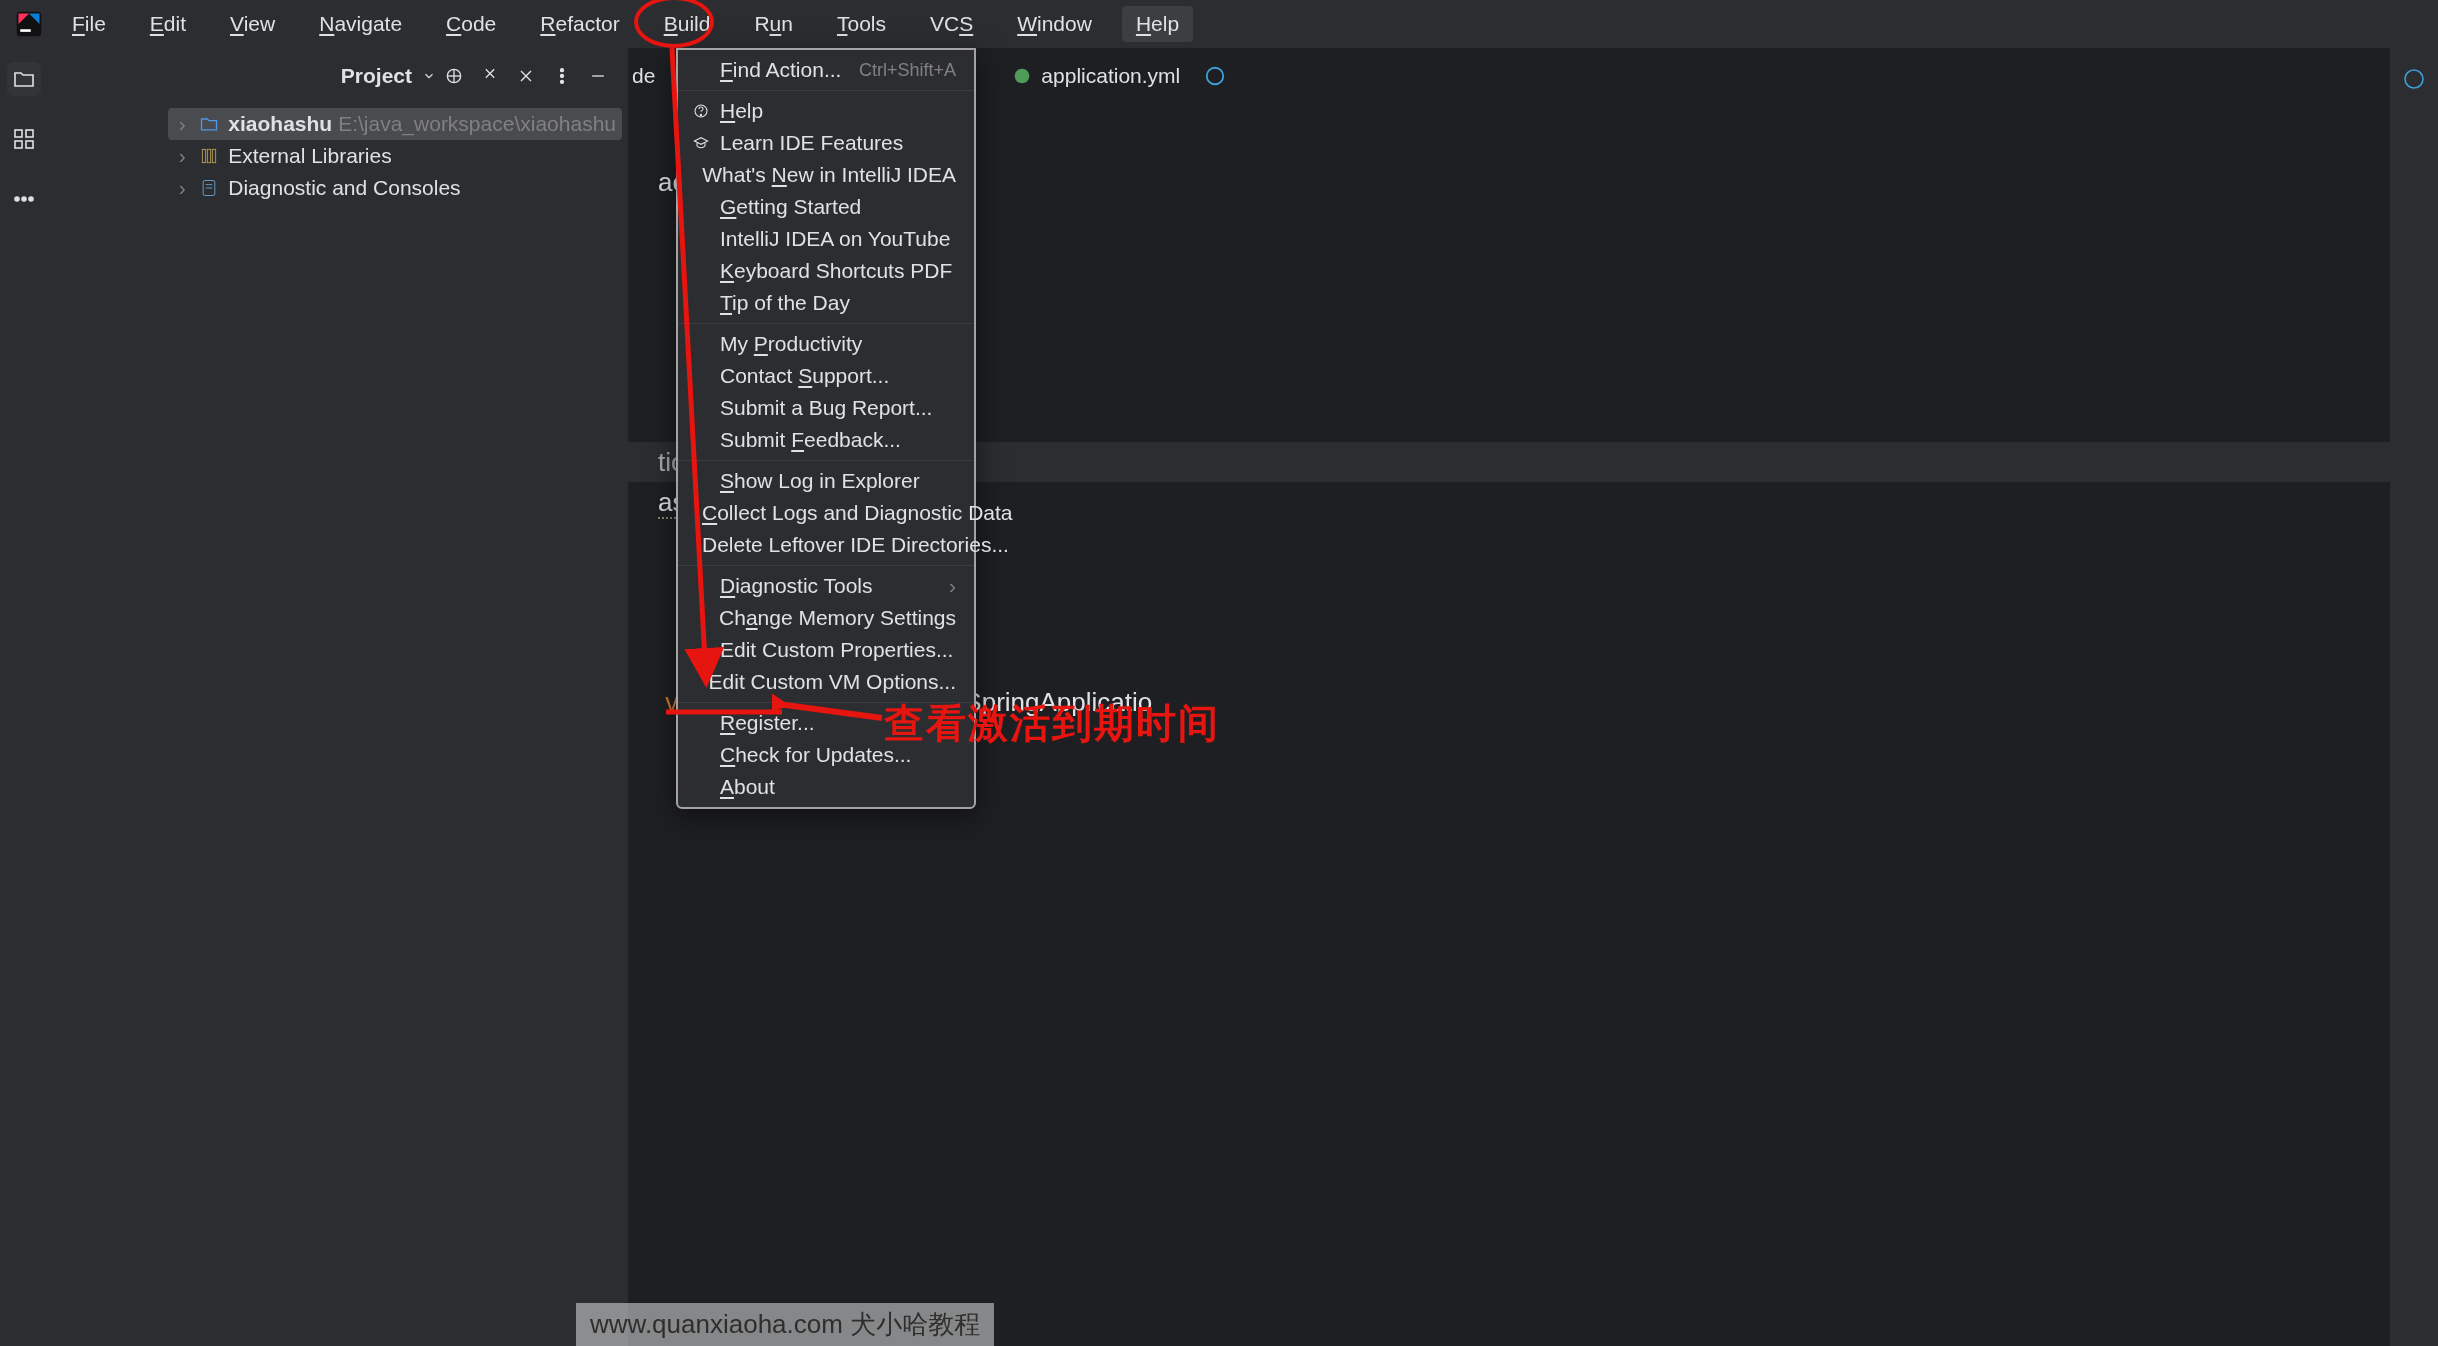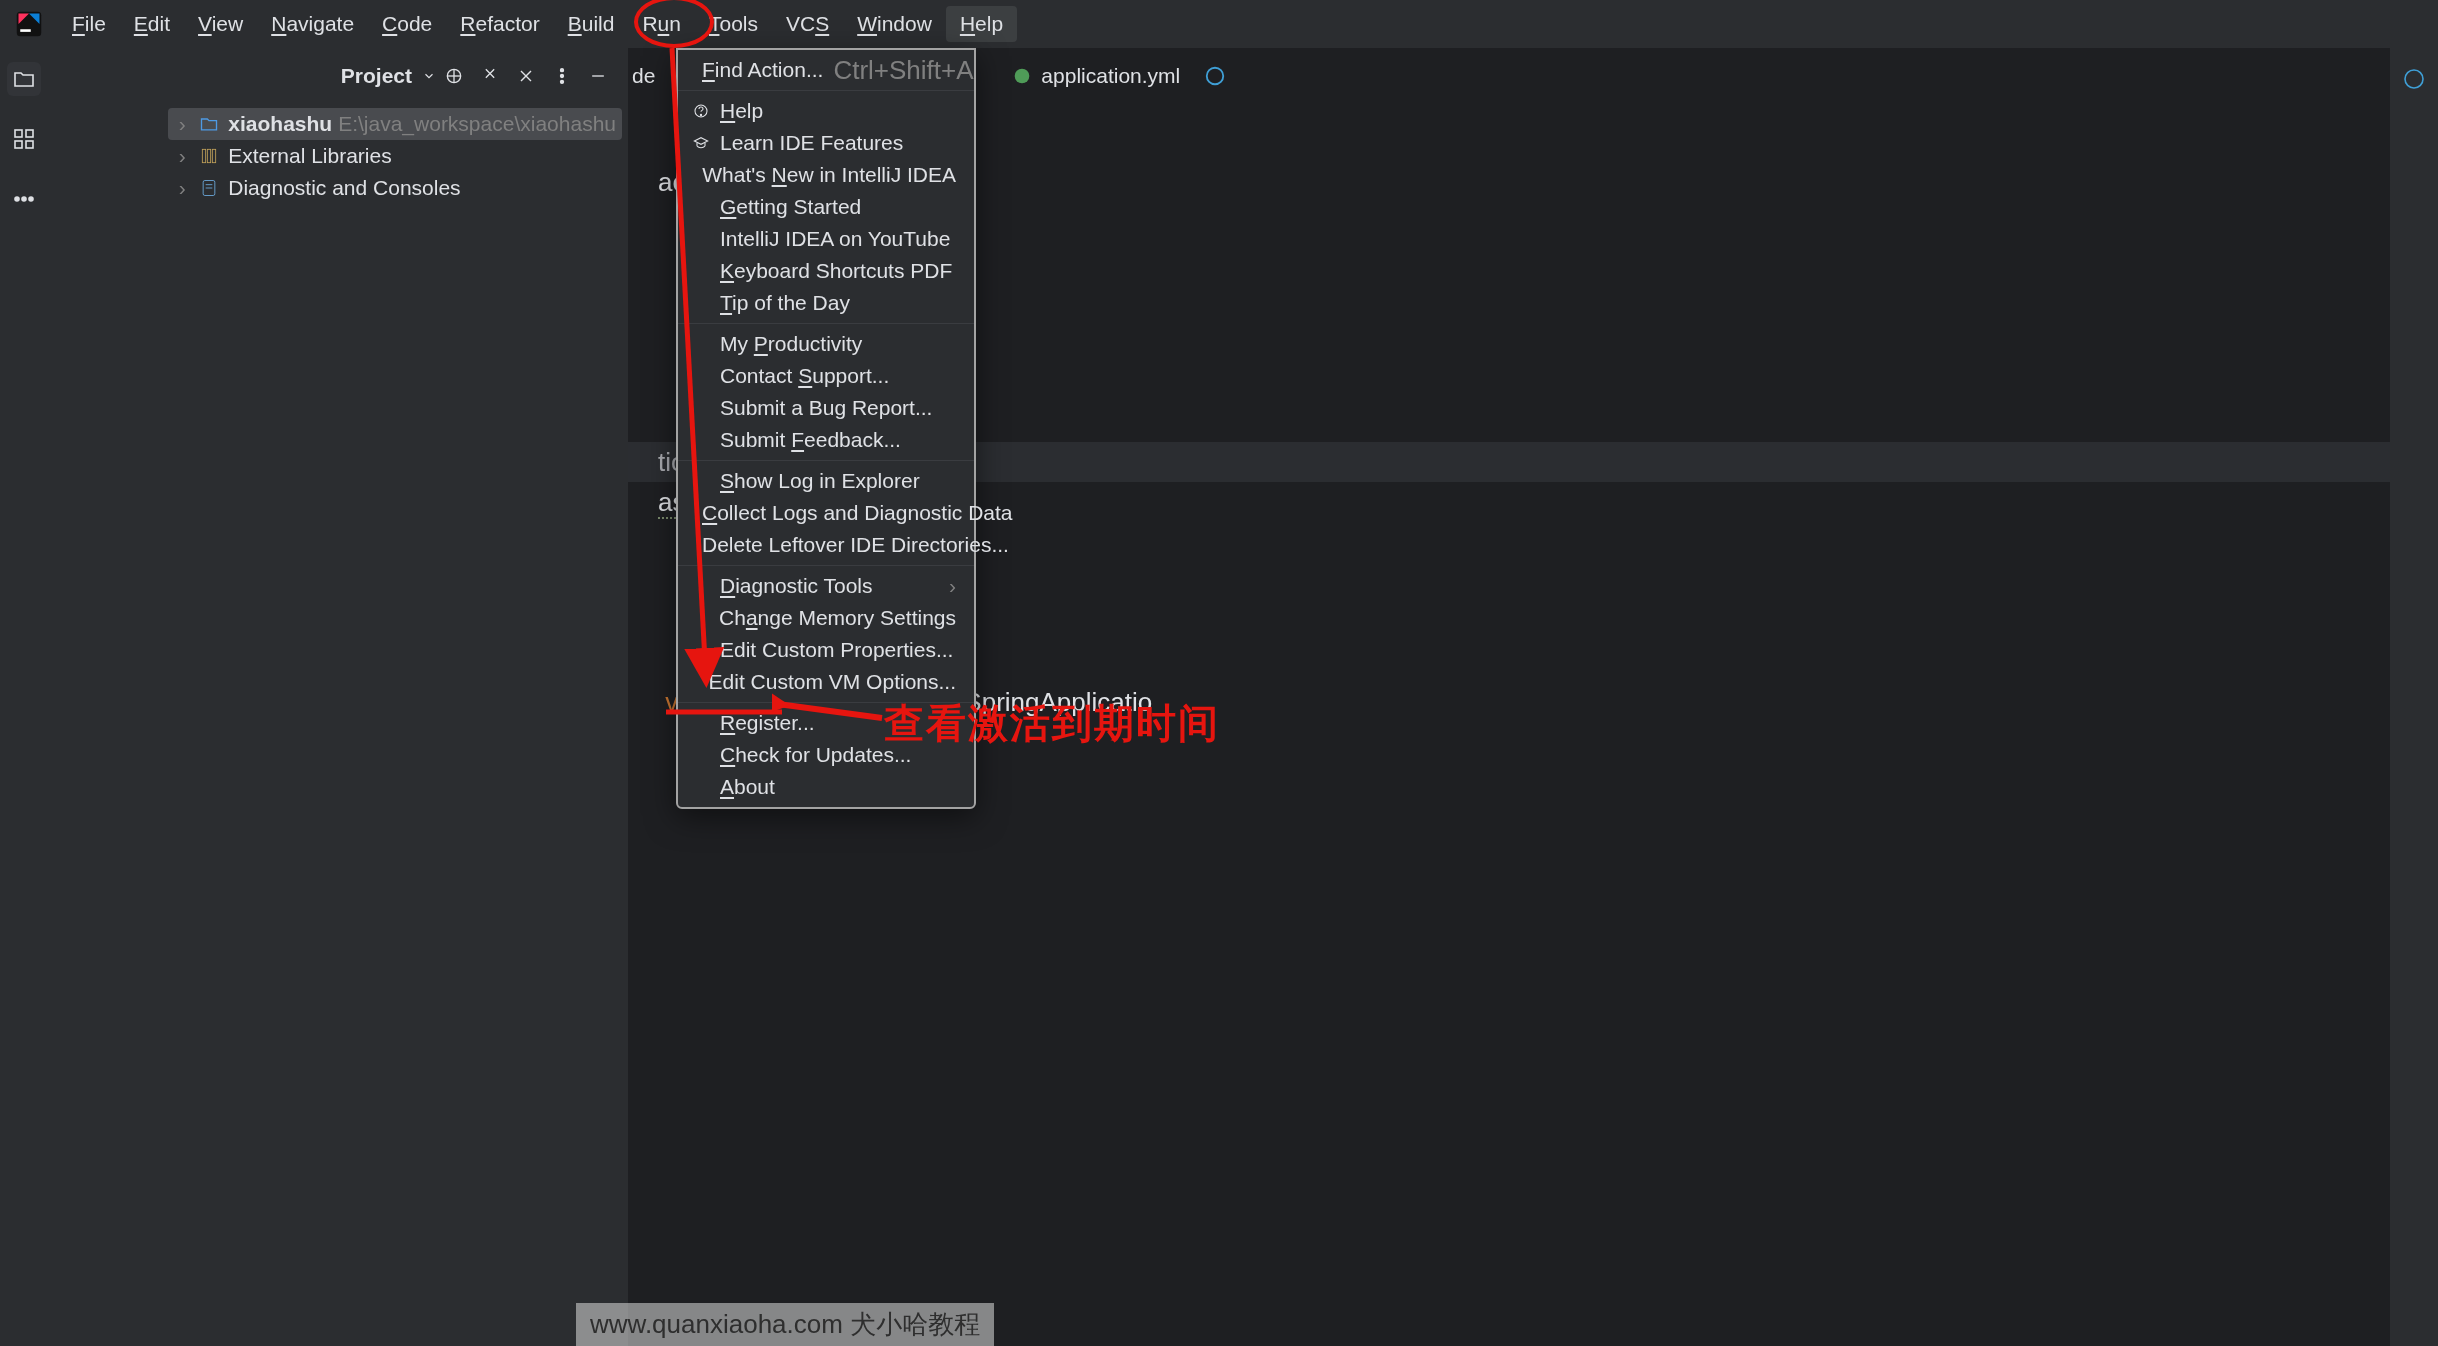--- a/index.html
+++ b/index.html
@@ -68,21 +68,21 @@
   .brace-hl{background:#3f4145;}
   .cursor-col{position:absolute;left:0;right:0;height:40px;background:rgba(70,72,76,.35);top:338px;pointer-events:none;}
   .blank{height:40px;}
 
   
   .dropdown{position:absolute;left:676px;top:48px;width:300px;background:var(--menu-bg);border:2px solid #a3a3a3;border-radius:0 0 6px 6px;box-shadow:0 8px 30px rgba(0,0,0,.5);padding:4px 0;z-index:10;}
   .dd-item{height:32px;display:flex;align-items:center;padding:0 18px;cursor:default;gap:10px;}
   .dd-icon{width:18px;display:flex;align-items:center;justify-content:center;margin-left:-4px;}
   .dd-icon svg{width:16px;height:16px;stroke:var(--fg);fill:none;stroke-width:1.6;}
   .dd-label{flex:1;white-space:nowrap;}
-  .dd-short{color:var(--fg-dim);font-size:26px;}
+  .dd-short{color:var(--fg-dim);font-size:18px;}
   .dd-sep{height:1px;background:var(--sep);margin:4px 0;}
   .dd-sub{margin-left:auto;color:var(--fg-dim);}
 
   
   .ann-ellipse{position:absolute;left:634px;top:-4px;width:80px;height:52px;border:4px solid var(--red);border-radius:50%;pointer-events:none;z-index:20;}
   .ann-svg{position:absolute;left:0;top:0;pointer-events:none;z-index:20;}
   .ann-text{position:absolute;font-size:40px;font-weight:700;color:var(--red);pointer-events:none;z-index:20;letter-spacing:2px;}
   .watermark{position:absolute;left:576px;bottom:0;padding:4px 14px;background:rgba(220,220,220,.55);color:#2e2e2e;font-size:26px;z-index:20;}
 
   .right-gutter{width:48px;background:var(--bg);display:flex;flex-direction:column;align-items:center;padding-top:14px;}
@@ -92,21 +92,21 @@
 
 <div class="menubar">
   <div class="logo">
     <svg viewBox="0 0 32 32">
         <rect x="2" y="2" width="28" height="28" rx="4" fill="#111"></rect>
         <rect x="6" y="22" width="12" height="3" fill="#fff"></rect>
         <path d="M4 4 L16 4 L4 16 Z" fill="#fe315d"></path>
         <path d="M28 4 L16 4 L28 16 Z" fill="#0b7fd6"></path>
       </svg>
   </div>
-  <div id="menubar-items" style="display: flex;">
+  <div id="menubar-items" style="display: flex; gap: 16px;">
       <div class="menubar-item"><span class="mnemonic">F</span>ile</div>
       <div class="menubar-item"><span class="mnemonic">E</span>dit</div>
       <div class="menubar-item"><span class="mnemonic">V</span>iew</div>
       <div class="menubar-item"><span class="mnemonic">N</span>avigate</div>
       <div class="menubar-item"><span class="mnemonic">C</span>ode</div>
       <div class="menubar-item"><span class="mnemonic">R</span>efactor</div>
       <div class="menubar-item"><span class="mnemonic">B</span>uild</div>
       <div class="menubar-item">R<span class="mnemonic">u</span>n</div>
       <div class="menubar-item"><span class="mnemonic">T</span>ools</div>
       <div class="menubar-item">VC<span class="mnemonic">S</span></div>

